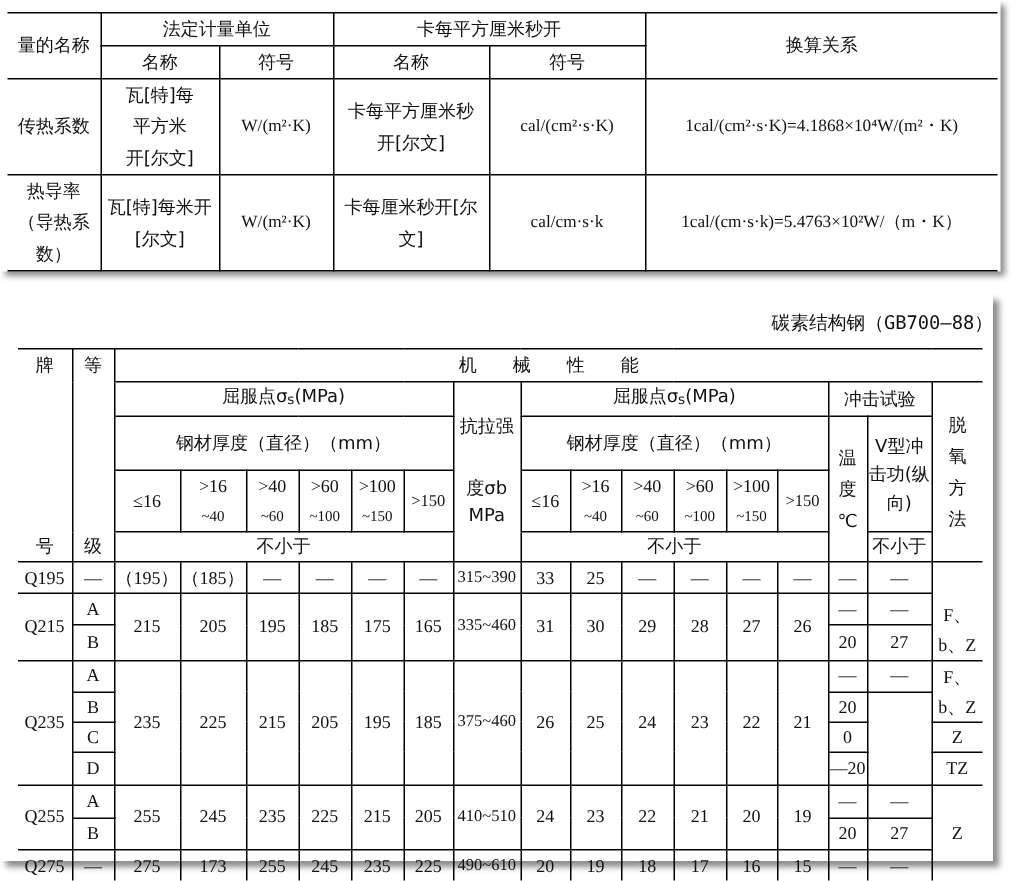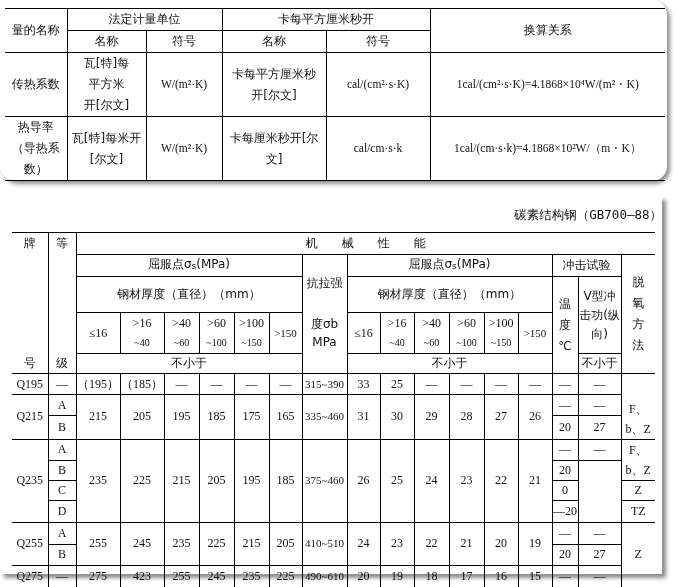--- a/index.html
+++ b/index.html
@@ -1,18 +1,18 @@
 <!DOCTYPE html>
 <html><head>
 <meta charset="utf-8">
 <style>
   html,body{margin:0;padding:0;background:#fff;}
   body{width:678px;height:587px;position:relative;overflow:hidden;font-family:"Liberation Serif","DejaVu Serif",serif;color:#111;}
   .panel{position:absolute;background:#fff;}
-  .panel1{left:0;top:0;width:667px;height:181px;box-shadow:3px 3px 4px rgba(0,0,0,0.45);border-radius:15px;}
+  .panel1{left:0;top:0;width:667px;height:181px;box-shadow:3px 3px 4px rgba(0,0,0,0.45);}
   .panel2{left:0;top:196px;width:662px;height:378px;box-shadow:4px 4px 4px rgba(0,0,0,0.45);}
   table{border-collapse:collapse;position:absolute;table-layout:fixed;}
   td{border:1px solid #000;text-align:center;vertical-align:middle;padding:0;font-size:12px;line-height:20px;overflow:hidden;white-space:normal;}
   .t1{left:5px;top:8px;width:660px;}
   .t1 td{font-family:"DejaVu Sans","Liberation Sans",sans-serif;font-size:12px;line-height:21px;}
   .t1 td.serif{font-family:"Liberation Serif",serif;font-size:11.5px;}
   .t1 .noleft{border-left:none;}
   .t1 .noright{border-right:none;}
   .t2{left:12px;top:36px;width:643px;}
   .t2 td{font-family:"Liberation Serif",serif;font-size:12px;line-height:19px;}
@@ -58,21 +58,21 @@
       <td style="padding:0 6px">卡每平方厘米秒开[尔文]</td>
       <td class="serif">cal/(cm²·s·K)</td>
       <td class="serif noright">1cal/(cm²·s·K)=4.1868×10⁴W/(m²・K)</td>
     </tr>
     <tr style="height:62px">
       <td class="noleft" style="padding:0 4px">热导率（导热系数）</td>
       <td style="padding:0 4px">瓦[特]每米开[尔文]</td>
       <td class="serif">W/(m²·K)</td>
       <td style="padding:0 6px">卡每厘米秒开[尔文]</td>
       <td class="serif">cal/cm·s·k</td>
-      <td class="serif noright">1cal/(cm·s·k)=4.1868×10²W/（m・K）</td>
+      <td class="serif noright">1cal/(cm·s·k)=5.4763×10²W/（m・K）</td>
     </tr>
   </tbody>
     </table>
 </div>
 
 <div class="panel panel2">
   <div class="title2">碳素结构钢（GB700—88）</div>
   <table class="t2">
     <colgroup>
       <col style="width:36px">
@@ -259,21 +259,21 @@
     <tr style="height:21px">
       <td>B</td>
       <td>20</td>
       <td>27</td>
     </tr>
 
     <tr style="height:22px">
       <td class="noleft">Q275</td>
       <td>—</td>
       <td>275</td>
-      <td>423</td>
+      <td>173</td>
       <td>255</td>
       <td>245</td>
       <td>235</td>
       <td>225</td>
       <td class="small">490~610</td>
       <td>20</td>
       <td>19</td>
       <td>18</td>
       <td>17</td>
       <td>16</td>

